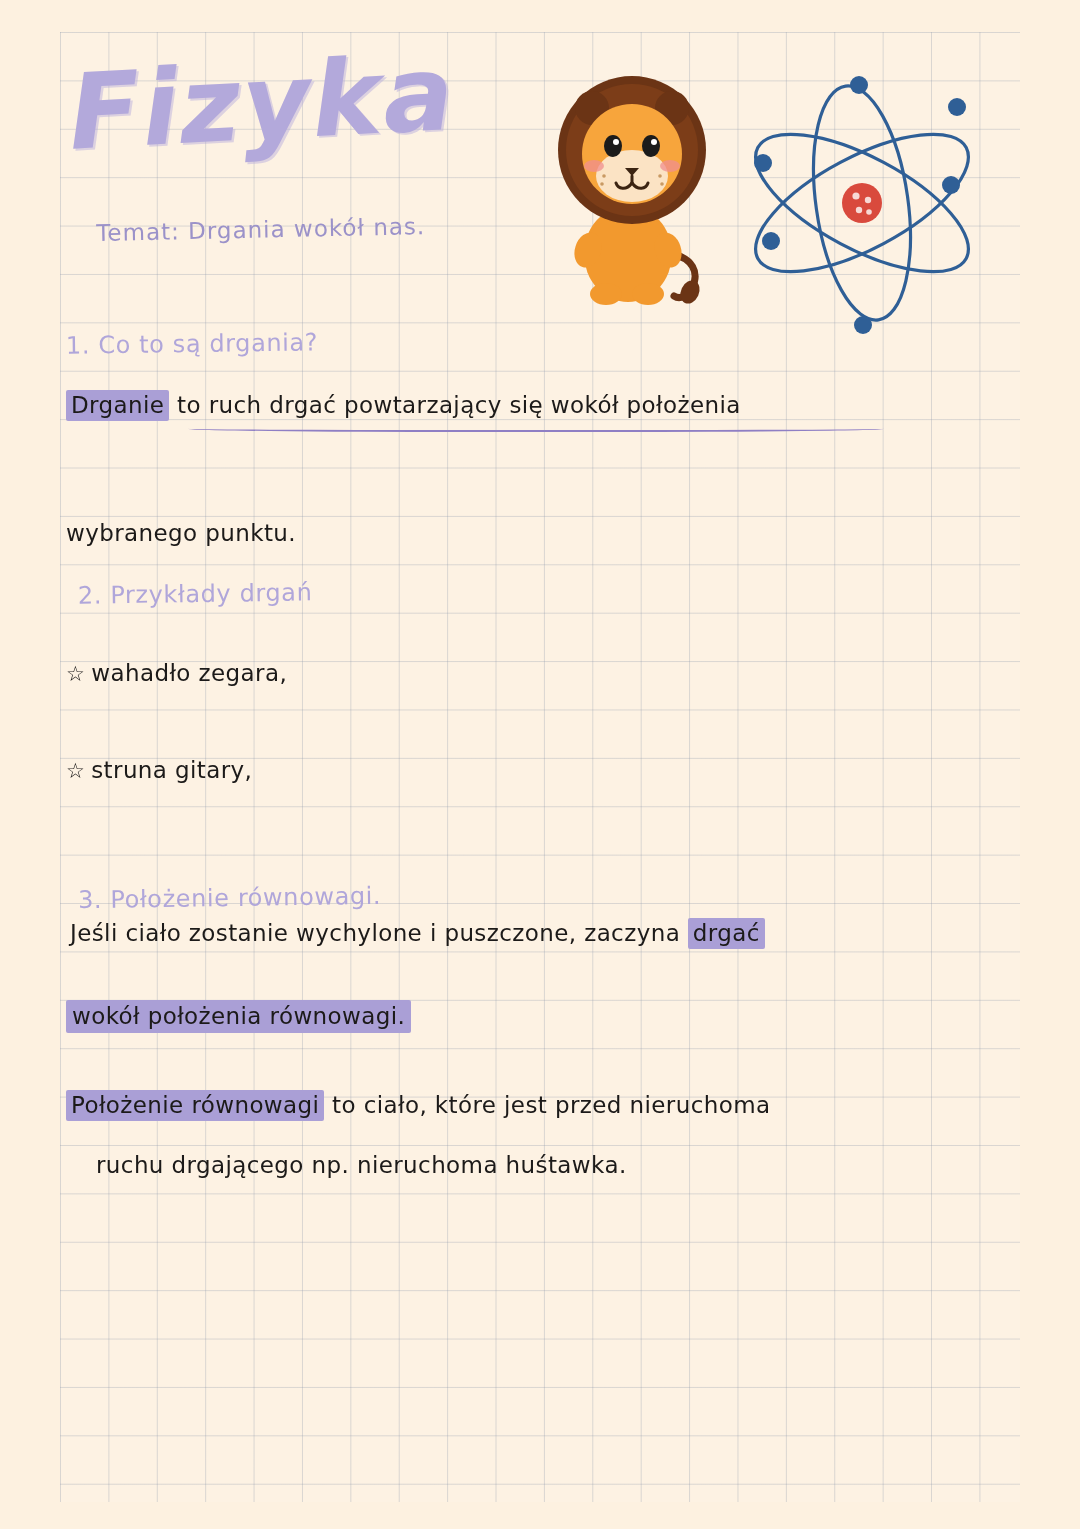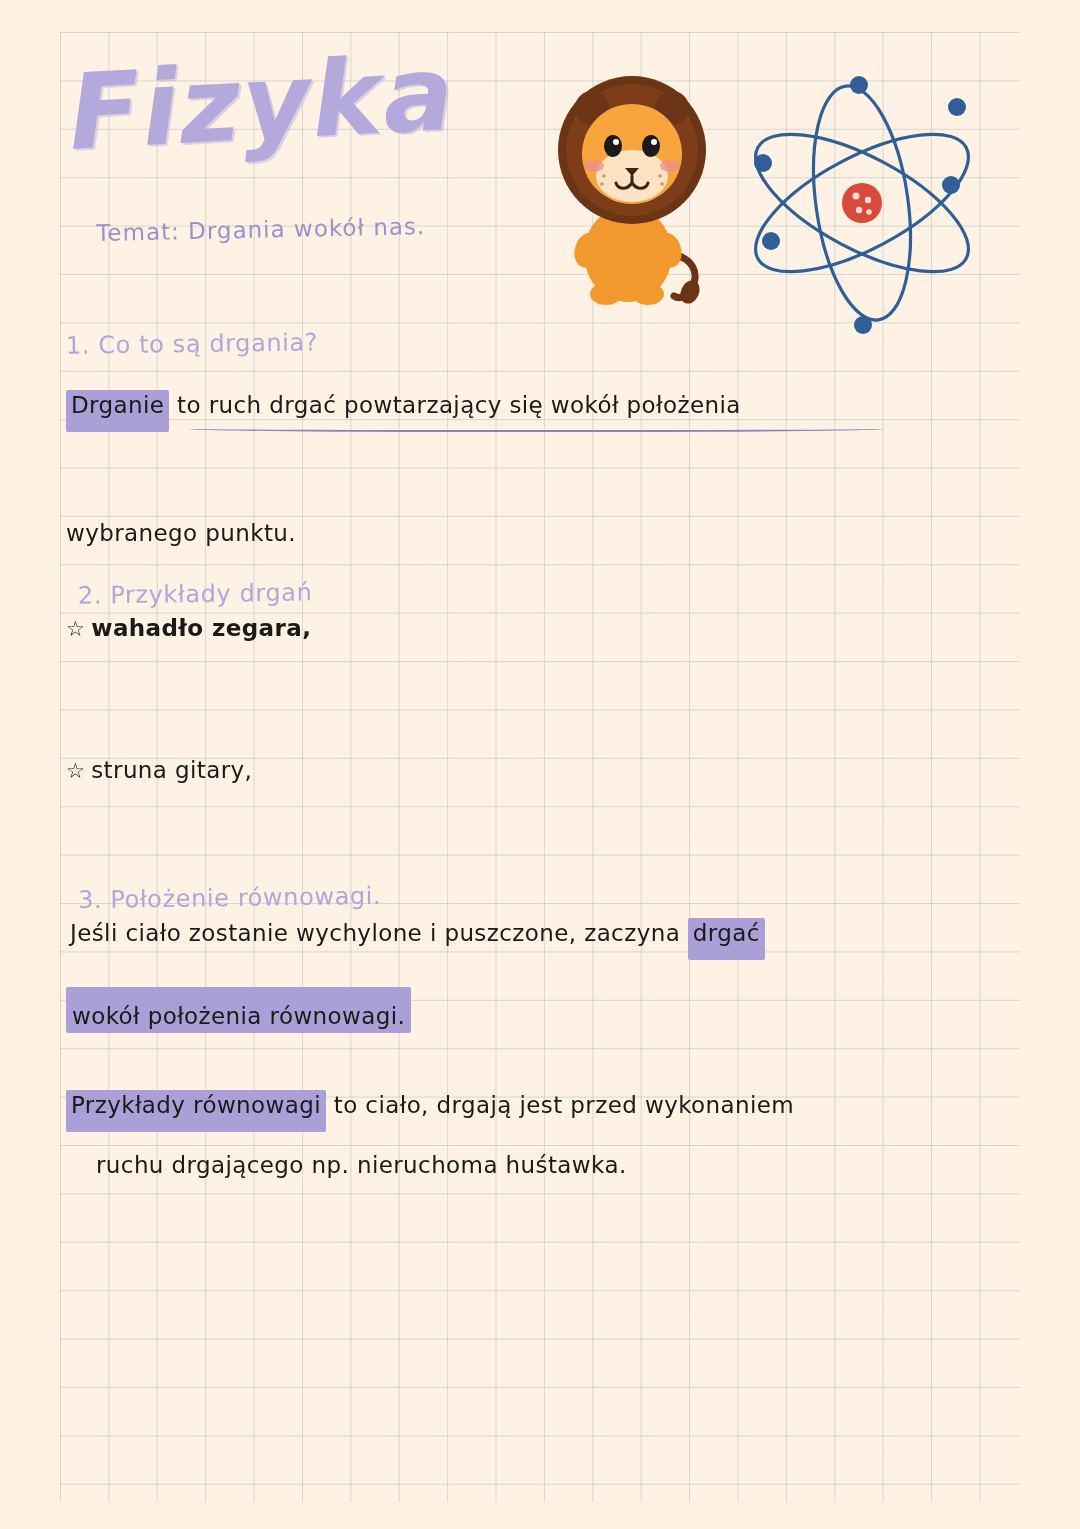--- a/index.html
+++ b/index.html
@@ -82,26 +82,26 @@
     position: absolute;
     left: 66px;
     font-size: 23px;
     color: #1c1a19;
     letter-spacing: 0.4px;
     white-space: nowrap;
   }
 
   .hl {
     background: #aa9fd6;
-    padding: 2px 5px 14px 5px;
+    padding: 2px 5px 3px 5px;
     border-radius: 2px;
   }
   .hl-block {
     background: #aa9fd6;
-    padding: 16px 6px 4px 6px;
+    padding: 3px 6px 4px 6px;
     border-radius: 2px;
   }
 
   .underline-wave {
     position: absolute;
     height: 6px;
     border-bottom: 2.5px solid #8f7fc4;
     border-radius: 40%;
   }
 
@@ -206,36 +206,36 @@
 
   <div class="line" style="top:392px;">
     <span class="hl">Drganie</span><span> to ruch drgać powtarzający się wokół położenia</span>
   </div>
   <div class="underline-wave" style="left:188px; top:424px; width:696px;"></div>
 
   <div class="line" style="top:520px;">wybranego punktu.</div>
 
   <div class="heading h2">2. Przykłady drgań</div>
 
-  <div class="line" style="top:615px;font-weight:bold;">
+  <div class="line" style="top:660px;">
     <span class="star">☆</span><span>wahadło zegara,</span>
   </div>
   <div class="line" style="top:757px;">
     <span class="star">☆</span><span>struna gitary,</span>
   </div>
 
   <div class="heading h3">3. Położenie równowagi.</div>
 
   <div class="line" style="left:70px; top:920px;">
     <span>Jeśli ciało zostanie wychylone i puszczone, zaczyna </span><span class="hl">drgać</span>
   </div>
 
   <div class="line" style="left:66px; top:1003px;">
     <span class="hl-block">wokół położenia równowagi.</span>
   </div>
 
   <div class="line" style="left:66px; top:1092px;">
-    <span class="hl">Przykłady równowagi</span><span> to ciało, drgają jest przed wykonaniem</span>
+    <span class="hl">Położenie równowagi</span><span> to ciało, które jest przed nieruchoma</span>
   </div>
 
   <div class="line" style="left:66px; top:1152px;margin-left:30px;">ruchu drgającego np. nieruchoma huśtawka.</div>
 
 </div>
 
 </body></html>

